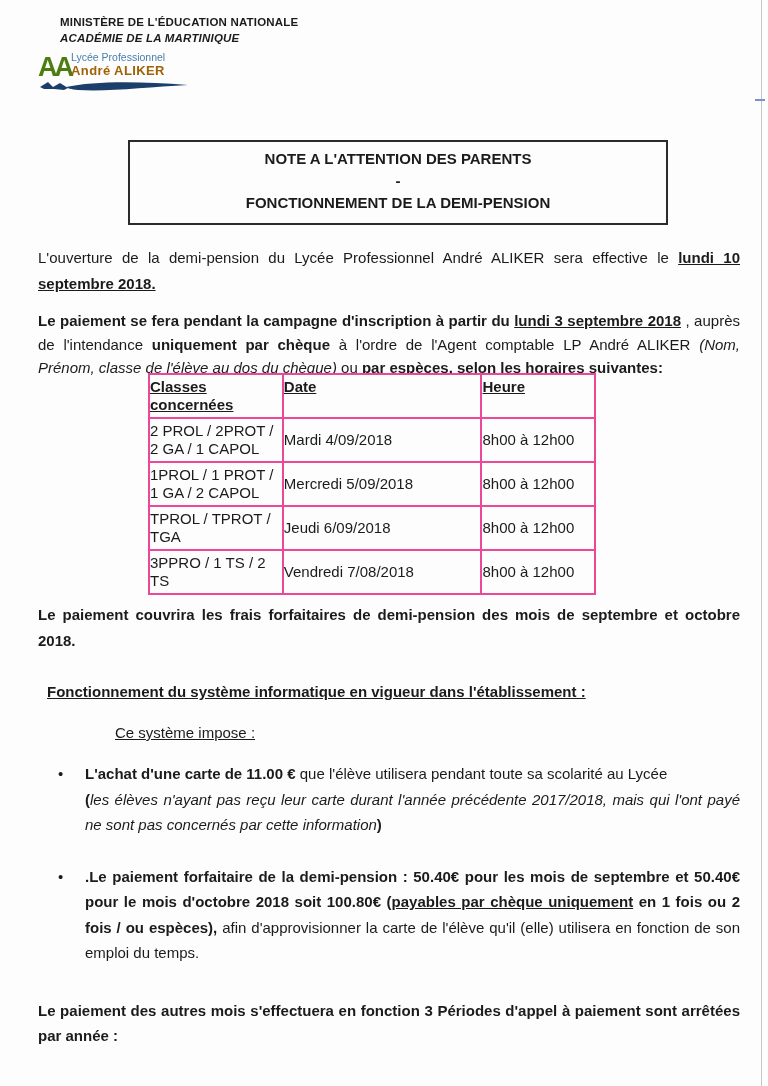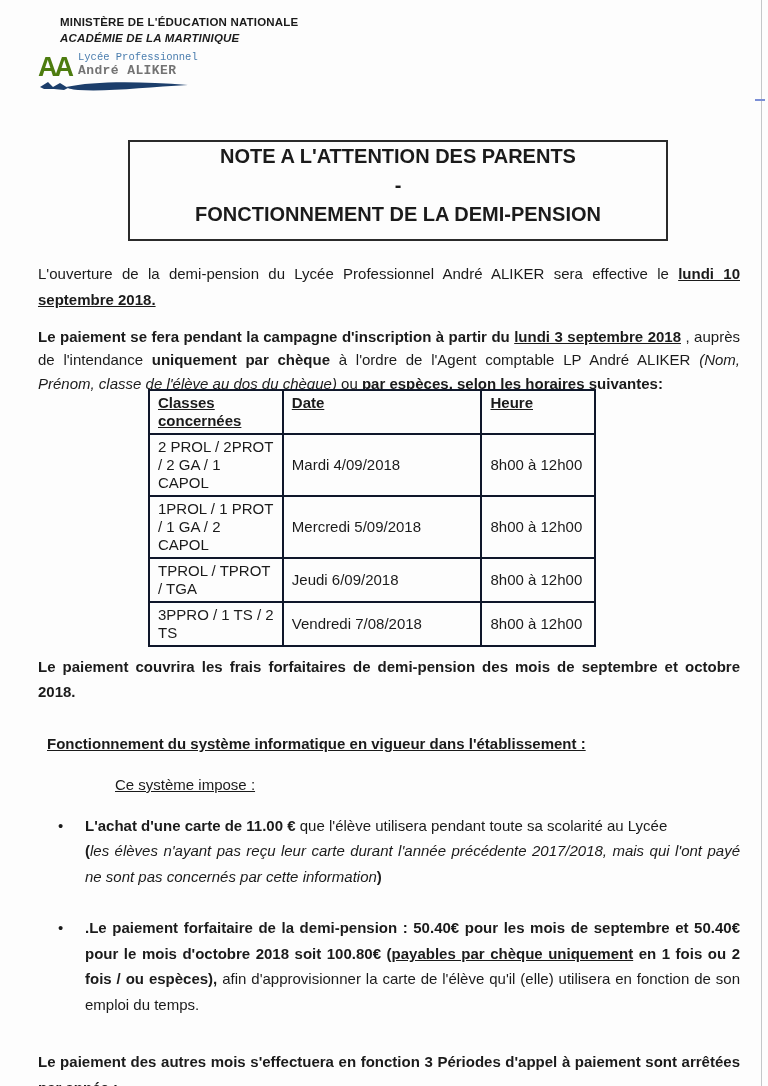--- a/index.html
+++ b/index.html
@@ -16,51 +16,51 @@
   .scan-edge-line{position:absolute;top:0;bottom:0;left:761px;width:1px;background:#c4c7c9;}
   .scan-blue-tick{position:absolute;left:755px;top:99px;width:10px;height:2px;background:#7b8fd6;}
 
   
   .header{position:relative;height:128px;}
   .ministry{position:absolute;left:60px;top:14px;font-size:11.5px;font-weight:bold;line-height:1.4;letter-spacing:.2px;}
   .ministry-line2{font-style:italic;}
   .logo{position:absolute;left:38px;top:52px;width:170px;}
   .logo-top{display:flex;align-items:flex-end;}
   .logo-monogram{font-size:27px;font-weight:bold;color:#4d7c0f;letter-spacing:-3px;line-height:.85;}
-  .logo-text{margin-left:7px;font-family:Liberation Mono, monospace;}
+  .logo-text{}
   .logo-line1{color:#4a7dae;font-size:10.5px;line-height:1.1;}
-  .logo-line2{color:#737373;font-size:13px;font-weight:bold;letter-spacing:.4px;line-height:1.15;}
+  .logo-line2{color:#a16207;font-size:13px;font-weight:bold;letter-spacing:.4px;line-height:1.15;}
   .logo-wave{display:block;margin-top:1px;}
 
   .header-right{position:absolute;left:440px;top:18px;font-size:15px;font-weight:bold;line-height:1.45;}
 
   
   .title-box{
     margin:12px 0 0 128px;width:536px;
     border:2px solid #2b2b2b;
-    text-align:center;font-weight:bold;font-size:20px;
-    padding:0 0 10px;line-height:1.45;
+    text-align:center;font-weight:bold;font-size:15px;
+    padding:6px 0 10px;line-height:1.45;
   }
 
   .para{margin:20px 28px 0 38px;font-size:15px;line-height:1.7;text-align:justify;}
   .b{font-weight:bold;}
   .u{text-decoration:underline;}
   .i{font-style:italic;}
 
   .para-payment{margin-top:13px;line-height:1.55;}
 
   
   table.schedule{
     margin:-6px 0 0 148px;
     border-collapse:collapse;table-layout:fixed;width:448px;
     font-size:15px;line-height:1.2;
     position:relative;z-index:2;background:#fdfdfd;
   }
   table.schedule th,table.schedule td{
-    border:2px solid #0f172a;padding:3px 8px;text-align:left;vertical-align:middle;
+    border:2px solid #ec4899;padding:3px 0;text-align:left;vertical-align:middle;
   }
   table.schedule th{font-weight:bold;text-decoration:underline;vertical-align:top;}
   .col-classes{width:132px;}
   .col-date{width:196px;}
   .col-heure{width:112px;}
 
   .para-coverage{margin-top:7px;font-weight:bold;line-height:1.7;}
 
   .system-heading{margin:30px 30px 0 47px;font-size:15px;font-weight:bold;text-decoration:underline;}
   .system-intro{margin:24px 0 0 115px;font-size:15px;text-decoration:underline;}

